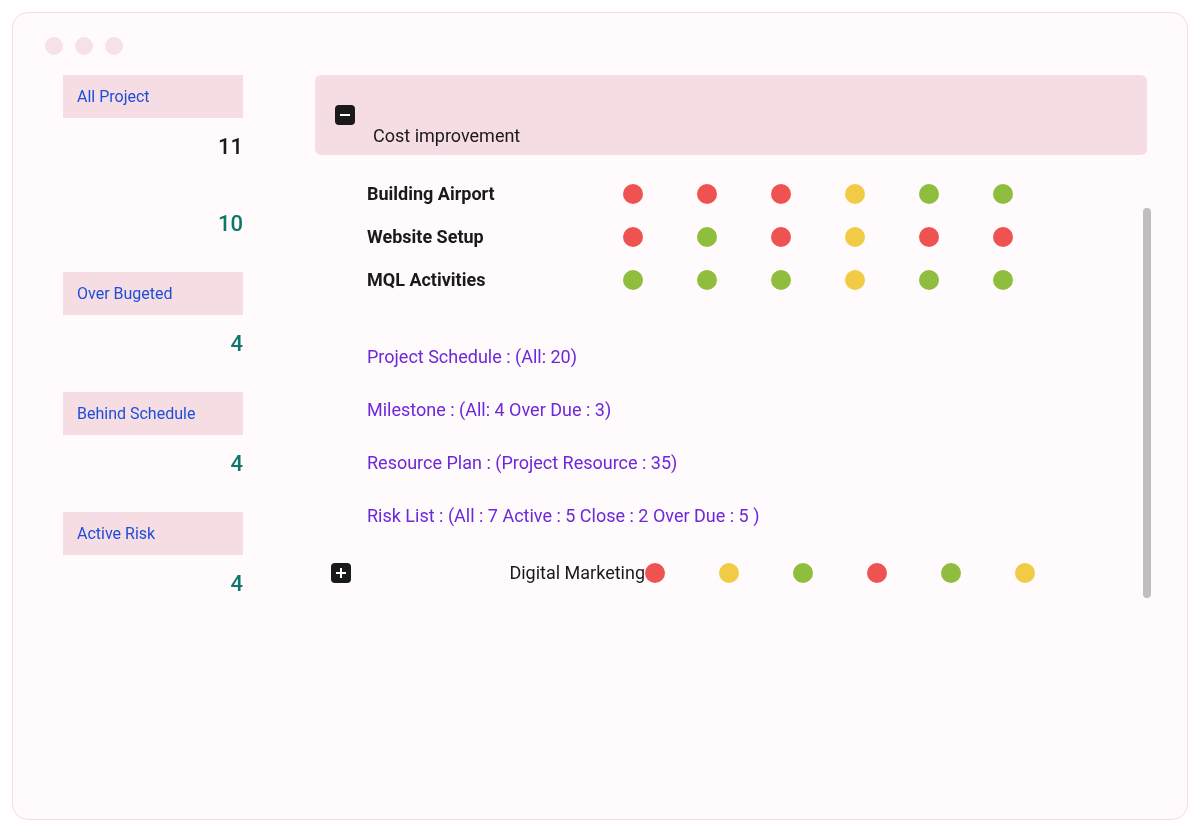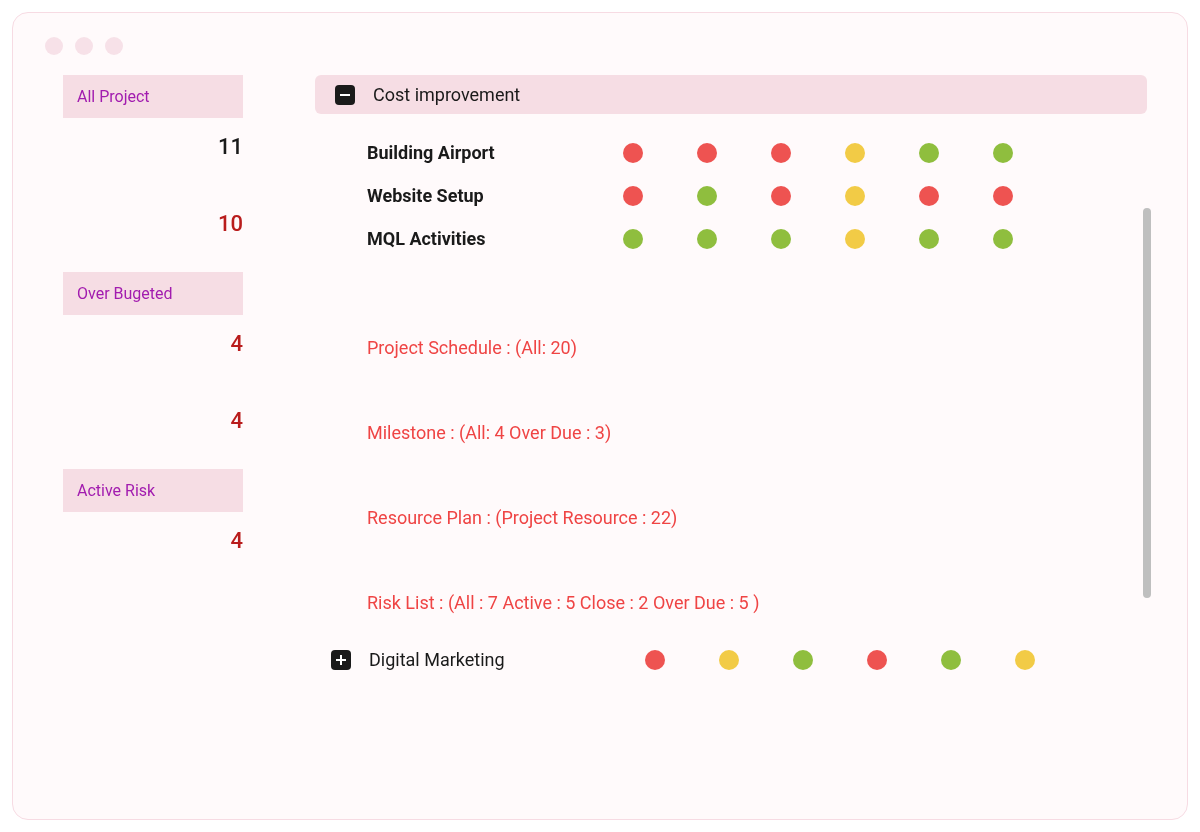--- a/index.html
+++ b/index.html
@@ -39,33 +39,33 @@
 }
 .sidebar {
   width: 180px;
   display: flex;
   flex-direction: column;
   gap: 16px;
 }
 .metric-card { }
 .metric-label {
   background: #f6dde4;
-  color: #a21caf;
+  color: #1d4ed8;
   font-size: 16px;
   font-weight: 400;
   padding: 12px 14px;
 }
 .metric-value {
   text-align: right;
   font-size: 22px;
   font-weight: 500;
   padding: 16px 0 20px 0;
   color: #1a1a1a;
 }
-.metric-value.red { color: #b91c1c; }
+.metric-value.red { color: #0f766e; }
 .main {
   flex: 1;
   display: flex;
   flex-direction: column;
   gap: 28px;
 }
 .group-header {
   background: #f6dde4;
   display: flex;
   align-items: center;
@@ -80,20 +80,21 @@
   border-radius: 4px;
   display: flex;
   align-items: center;
   justify-content: center;
   cursor: pointer;
 }
 .toggle-icon svg { display: block; }
 .group-title {
   font-size: 18px;
   color: #1a1a1a;
+  margin-top: 41px;
 }
 .project-list {
   display: flex;
   flex-direction: column;
   gap: 22px;
   padding-left: 52px;
   font-weight: bold;
 }
 .project-row {
   display: flex;
@@ -118,27 +119,27 @@
 .yellow-dot { background: #f2cb46; }
 .detail-list {
   display: flex;
   flex-direction: column;
   gap: 32px;
   padding-left: 52px;
   padding-bottom: 8px;
 }
 .detail-line {
   font-size: 18px;
-  color: #ef4444;
-  margin-top: 32px;
+  color: #6d28d9;
 }
 .digital-row {
   display: flex;
   align-items: center;
   padding-left: 16px;
+  text-align: right;
 }
 .digital-row .toggle-icon { margin-right: 18px; }
 .digital-name {
   font-size: 18px;
   color: #1a1a1a;
   width: 276px;
 }
 .scrollbar {
   position: absolute;
   right: 36px;
@@ -167,20 +168,21 @@
         <div class="metric-value">11</div>
       </div>
       <div class="metric-card">
         <div class="metric-value red">10</div>
       </div>
       <div class="metric-card">
         <div class="metric-label">Over Bugeted</div>
         <div class="metric-value red">4</div>
       </div>
       <div class="metric-card">
+        <div class="metric-label">Behind Schedule</div>
         <div class="metric-value red">4</div>
       </div>
       <div class="metric-card">
         <div class="metric-label">Active Risk</div>
         <div class="metric-value red">4</div>
       </div>
     </div>
 
     <div class="main">
 
@@ -227,21 +229,21 @@
                 <div class="status-dot green-dot"></div>
               </div>
           </div>
         </div>
       </div>
 
       <div>
         <div class="detail-list" style="margin-top:28px;">
           <div class="detail-line">Project Schedule : (All: 20)</div>
           <div class="detail-line">Milestone : (All: 4  Over Due : 3)</div>
-          <div class="detail-line">Resource Plan : (Project Resource : 22)</div>
+          <div class="detail-line">Resource Plan : (Project Resource : 35)</div>
           <div class="detail-line">Risk List : (All : 7  Active : 5   Close : 2   Over Due : 5 )</div>
         </div>
       </div>
 
       <div class="digital-row">
         <div class="toggle-icon">
           <svg width="12" height="12" viewBox="0 0 12 12">
               <rect x="1" y="5" width="10" height="2" fill="#fff"></rect>
               <rect x="5" y="1" width="2" height="10" fill="#fff"></rect>
             </svg>

